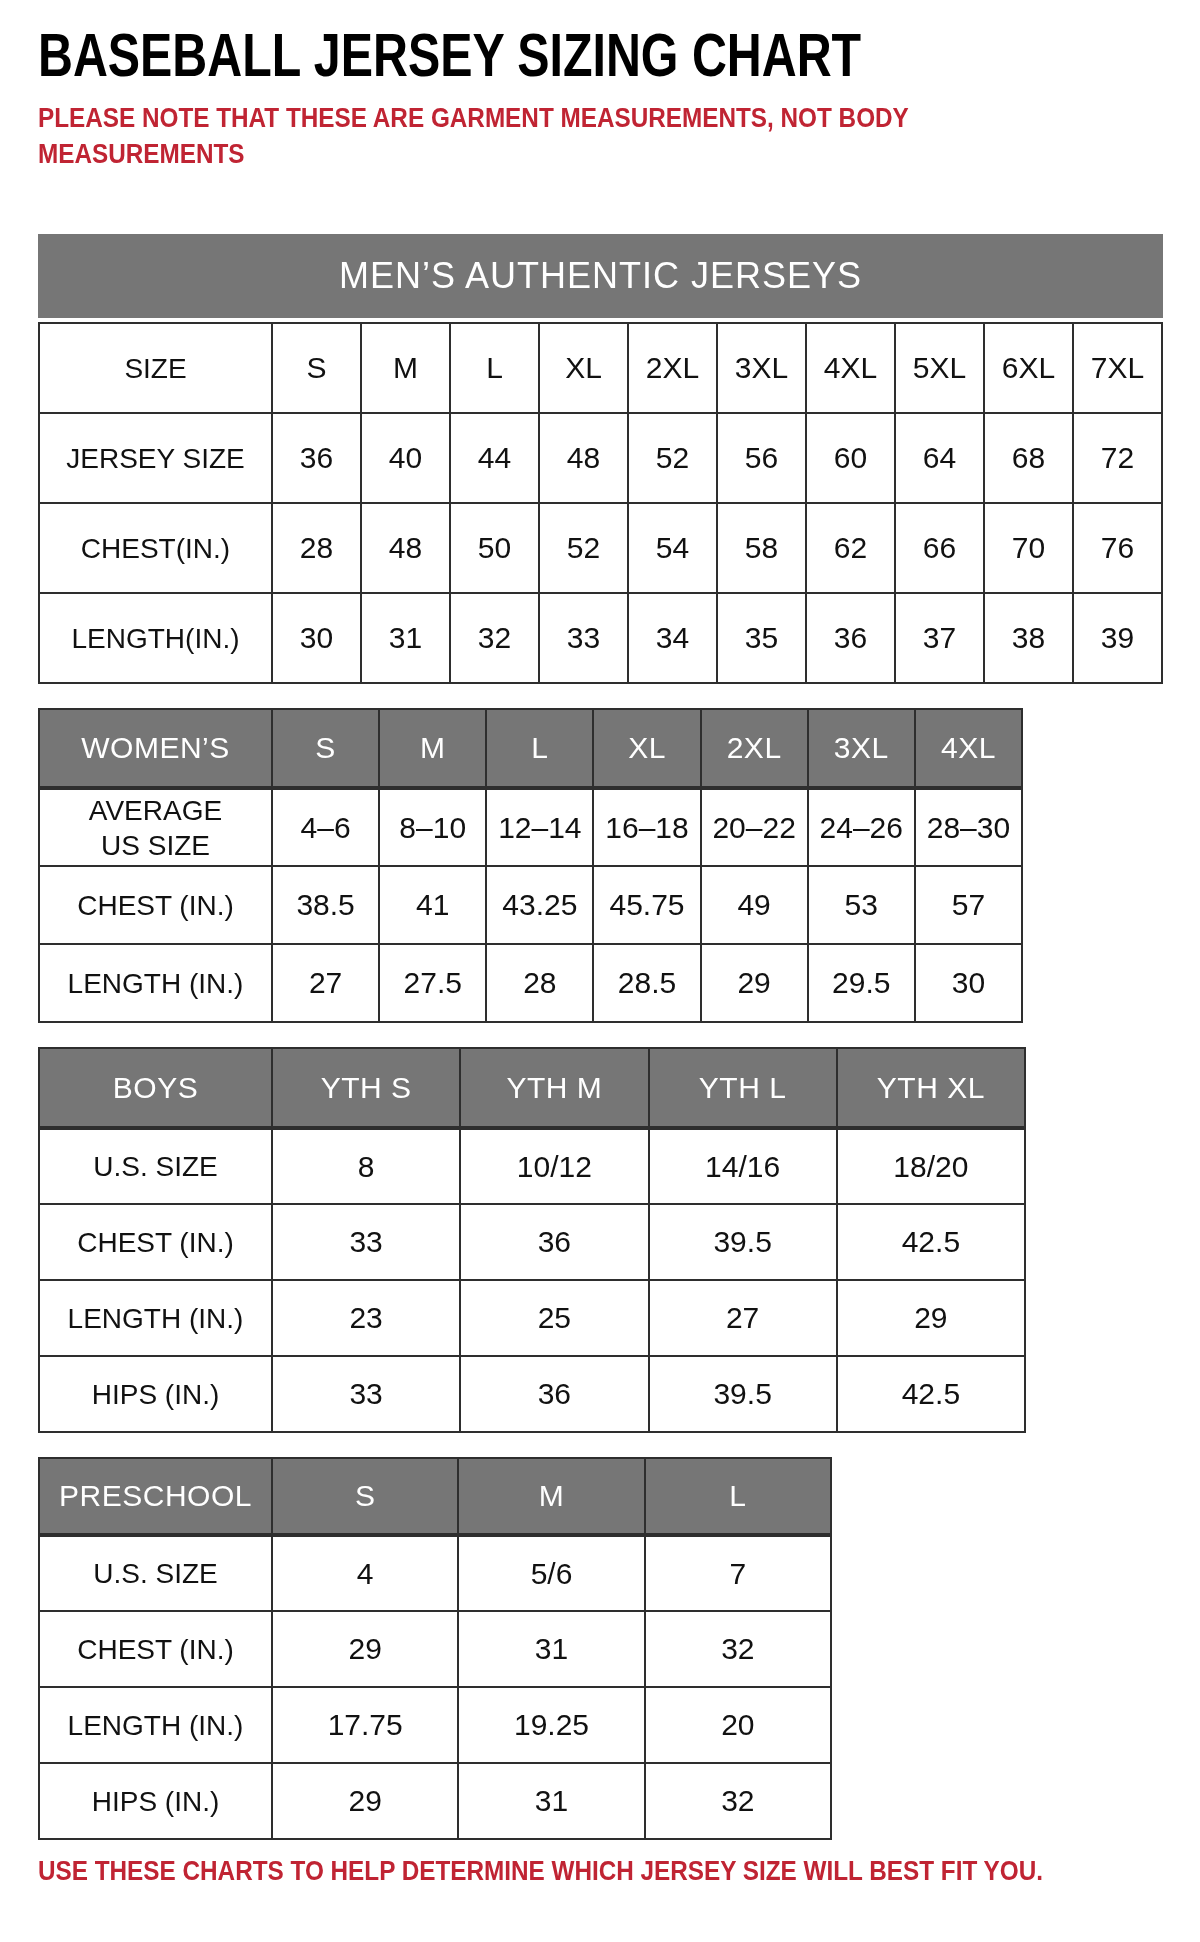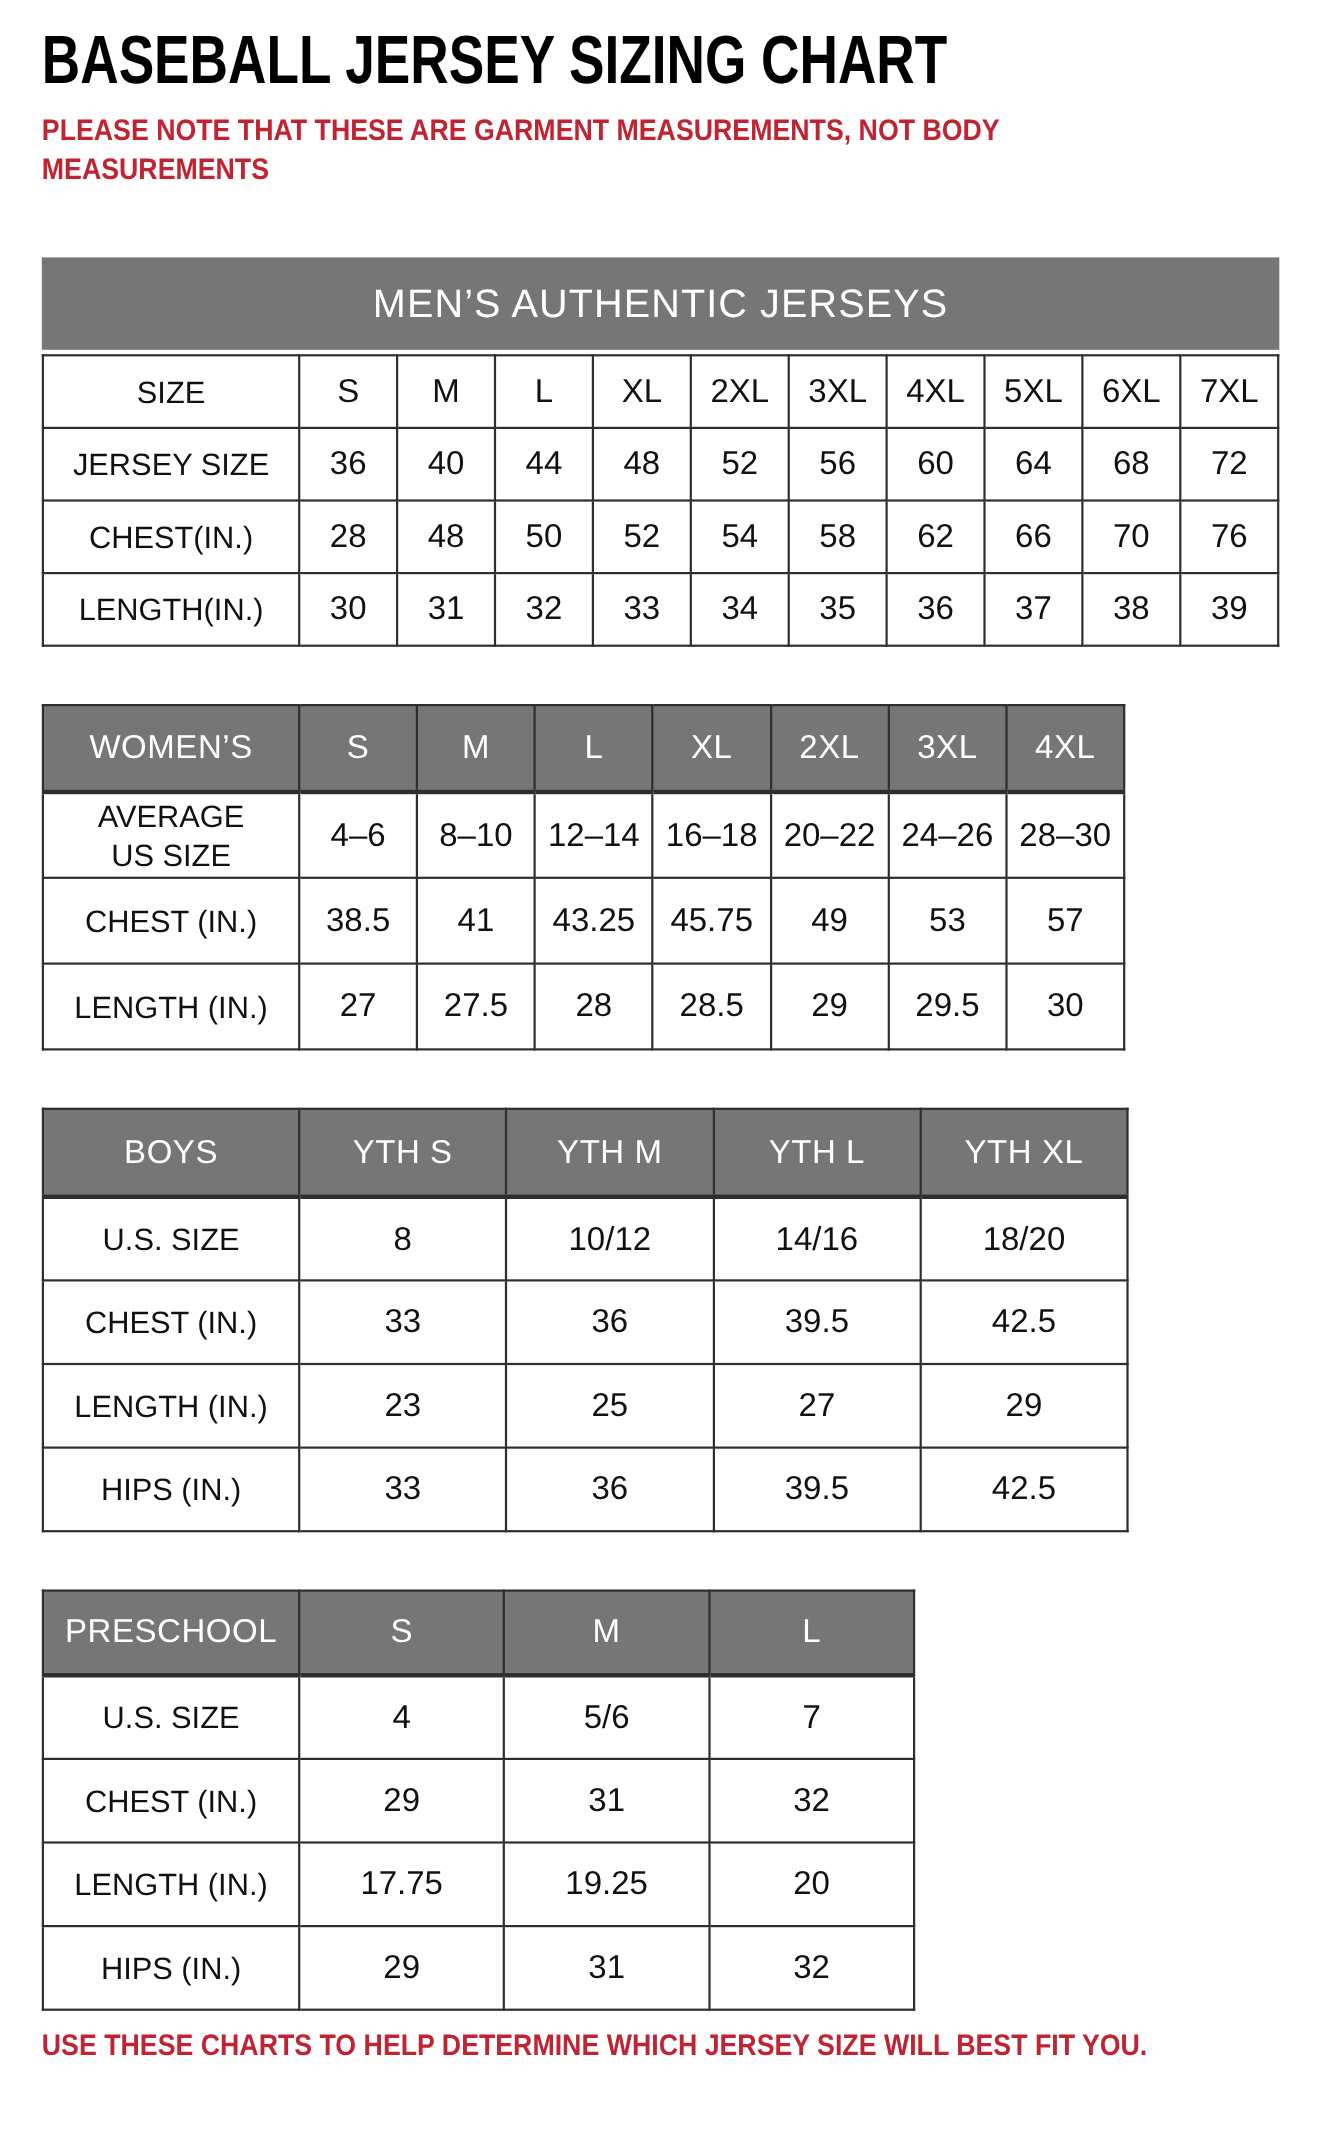--- a/index.html
+++ b/index.html
@@ -47,21 +47,21 @@
   .note-bottom{
     margin-top:16px;
     color:var(--red);
     font-size:27px;
     font-weight:bold;
     white-space:nowrap;
     transform:scaleX(0.90);
     transform-origin:left top;
   }
   
-  #tables-root > section{margin-top:52px;}
+  #tables-root > section{margin-top:24px;}
   #tables-root > section:first-child{margin-top:62px;}
   .banner{
     background:var(--gray);
     color:var(--white);
     height:84px;
     display:flex;
     align-items:center;
     justify-content:center;
     font-size:36px;
     letter-spacing:1px;
@@ -86,21 +86,21 @@
   }
   table.sizing thead th{
     background:var(--gray);
     color:var(--white);
     font-size:30px;
     letter-spacing:0.5px;
     border-bottom-width:4px;
   }
   
   .tbl-mens{width:1125px;}
-  table.tbl-mens tbody tr{height:66px;}
+  table.tbl-mens tbody tr{height:90px;}
   .tbl-womens{width:985px;}
   table.tbl-womens thead tr{height:79px;}
   table.tbl-womens tbody tr{height:78px;}
   .tbl-boys{width:988px;border-radius:32px;}
   table.tbl-boys thead tr{height:80px;}
   table.tbl-boys tbody tr{height:76px;}
   .tbl-preschool{width:794px;padding-left:42px;}
   table.tbl-preschool thead tr{height:77px;}
   table.tbl-preschool tbody tr{height:76px;}
 </style>

